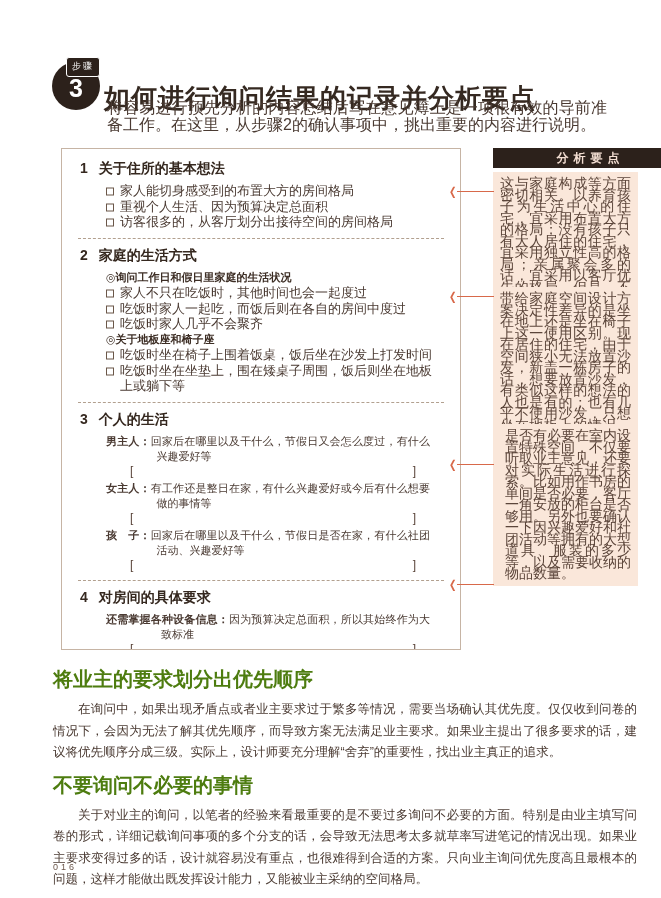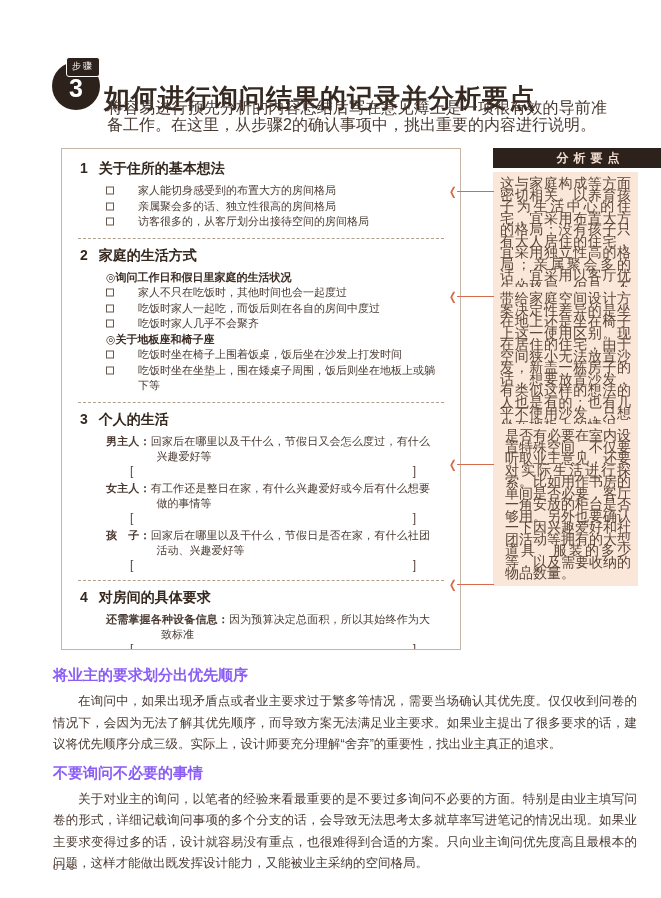--- a/index.html
+++ b/index.html
@@ -35,21 +35,21 @@
     color:var(--text);text-align:justify;margin:0;
   }
   
   .main-box{
     position:absolute;left:55px;top:148px;width:400px;height:502px;
     border:1px solid var(--boxborder);padding:8px 16px 4px 16px;overflow:hidden;
   }
   .divider{border-top:1px dashed #b2a08f;margin:8px 0;}
   .sec-title{font-size:14px;font-weight:bold;color:#35281f;display:flex;gap:11px;margin:3px 0 5px 2px;}
   .sec-items{margin-left:28px;}
-  .item{font-size:11px;line-height:15.5px;display:flex;align-items:baseline;gap:24px;}
+  .item{font-size:13px;line-height:15.5px;display:flex;align-items:baseline;gap:6px;}
   .cb{width:8px;height:8px;border:1px solid #6b5749;flex:none;transform:translateY(0.5px);background:#fff;}
   .subhead{font-size:11px;font-weight:bold;line-height:15.5px;color:#3c2d24;}
   .entry{font-size:11px;line-height:15.5px;padding-left:4.6em;text-indent:-4.6em;margin-top:2px;text-align:justify;margin-right:14px;}
   .entry-label{font-weight:bold;}
   .sec4 .entry{padding-left:5em;text-indent:-5em;}
   .bracket-row{display:flex;justify-content:space-between;font-size:12px;color:#5a453a;margin:0 28px 3px 24px;line-height:13px;}
   
   .sidebar-header{
     position:absolute;left:487px;top:148px;width:195px;height:20px;background:var(--dark);
     color:#f3ded2;font-size:12px;font-weight:bold;display:flex;align-items:center;justify-content:center;
@@ -57,21 +57,21 @@
   }
   .note{
     position:absolute;left:487px;width:145px;background:var(--notebg);color:#5b453a;
     font-size:14px;line-height:11.5px;padding:6px 7px;text-align:justify;
   }
   .arrow{position:absolute;left:443px;width:45px;height:10px;display:flex;align-items:center;}
   .arrow .head{color:var(--accent);font-size:9px;line-height:1;transform:scaleY(1.25);flex:none;}
   .arrow .line{flex:1;border-top:1.5px solid var(--accent);}
   
   .bottom{position:absolute;left:47px;top:658px;width:584px;}
-  .b-head{font-size:15px;font-weight:bold;color:#8b5cf6;margin:8px 0 6px;}
+  .b-head{font-size:20px;font-weight:bold;color:#4d7c0f;margin:8px 0 6px;}
   .b-body{font-size:12.5px;line-height:21.5px;margin:0;text-indent:2em;text-align:justify;color:var(--text);}
   .page-num{position:absolute;left:47px;top:862px;font-size:9px;letter-spacing:3px;color:#6b564a;}
 </style>
 </head>
 <body>
 
 <div class="page">
 
   <span class="step-badge">步骤</span>
   <div class="step-circle">
@@ -86,21 +86,21 @@
           <span class="sec-num">1</span>
           <span class="sec-name">关于住所的基本想法</span>
         </div>
         <div class="sec-items">
           <div class="item">
             <span class="cb"></span>
             <span>家人能切身感受到的布置大方的房间格局</span>
           </div>
           <div class="item">
             <span class="cb"></span>
-            <span>亲属聚会多的话、独立性很高的房间格局</span>
+            <span>重视个人生活、因为预算决定总面积</span>
           </div>
           <div class="item">
             <span class="cb"></span>
             <span>访客很多的，从客厅划分出接待空间的房间格局</span>
           </div>
         </div>
       </section>
       <div class="divider"></div>
       <section class="sec">
         <div class="sec-title">

